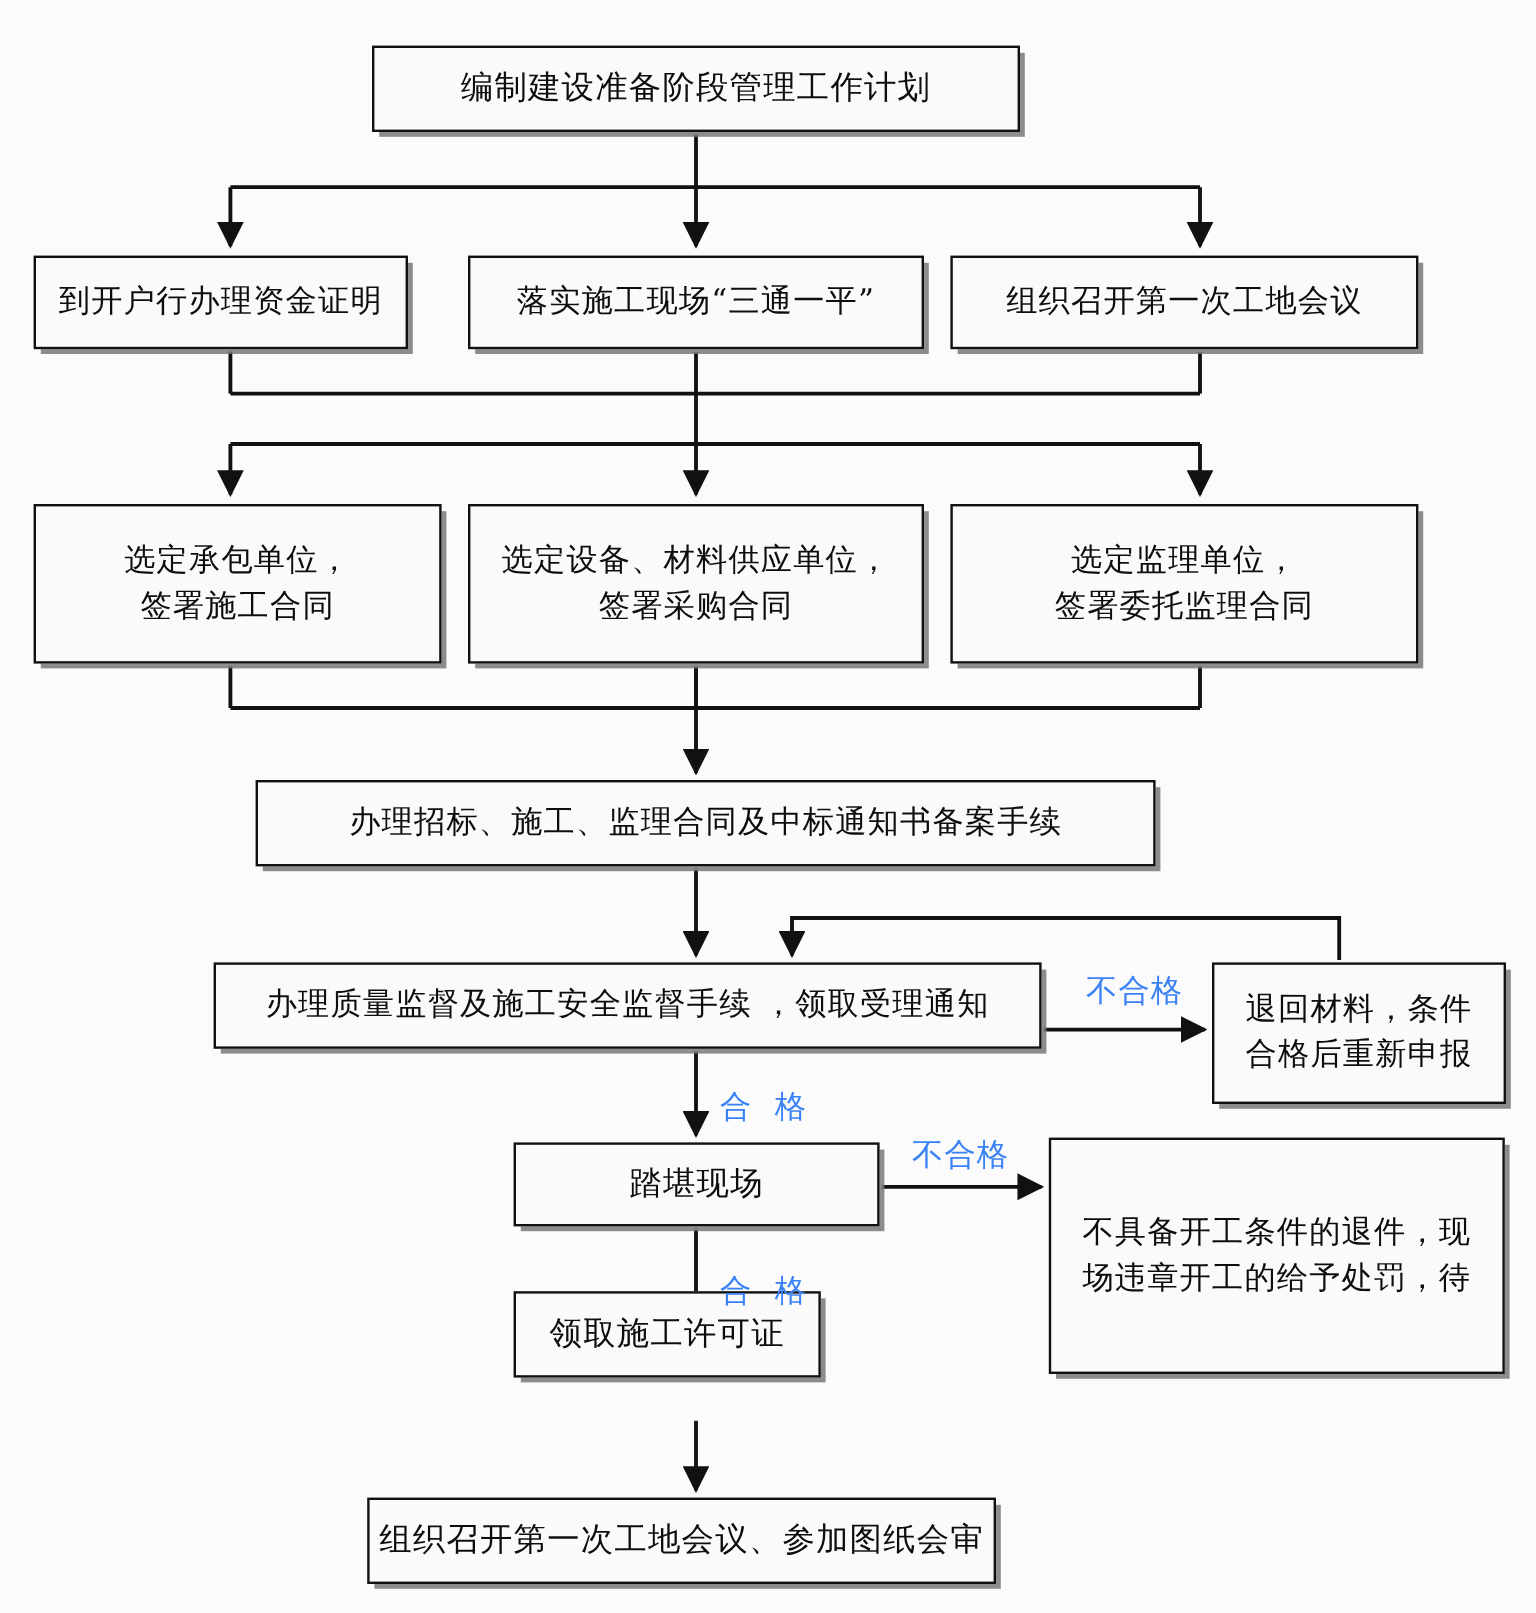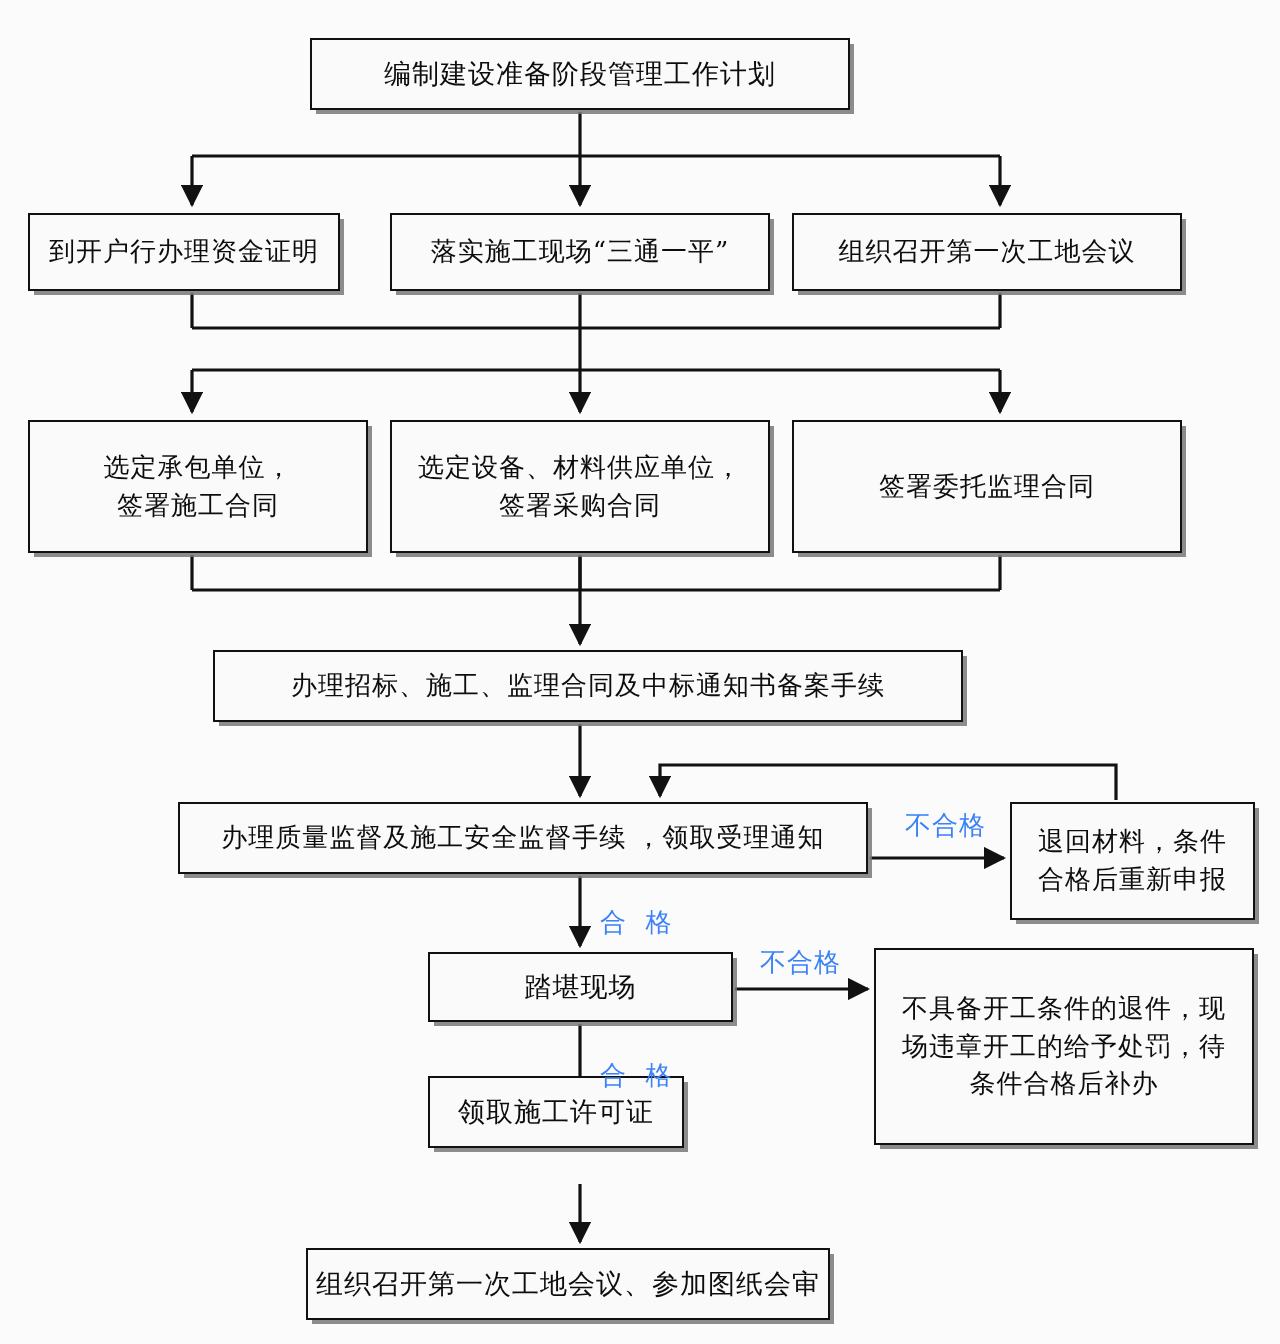--- a/index.html
+++ b/index.html
@@ -121,20 +121,21 @@
     <span class="ln">选定承包单位，</span>
     <span class="ln">签署施工合同</span>
   </div>
 
   <div class="node" style="left:390px; top:420px; width:380px; height:133px; font-size:26px;">
     <span class="ln">选定设备、材料供应单位，</span>
     <span class="ln">签署采购合同</span>
   </div>
 
   <div class="node" style="left:792px; top:420px; width:390px; height:133px; font-size:26px;">
+    <span class="ln">选定监理单位，</span>
     <span class="ln">签署委托监理合同</span>
   </div>
 
   <div class="node" style="left:213px; top:650px; width:750px; height:72px; font-size:26px;">
     <span class="ln">办理招标、施工、监理合同及中标通知书备案手续</span>
   </div>
 
   <div class="node" style="left:178px; top:802px; width:690px; height:72px; font-size:26px;">
     <span class="ln">办理质量监督及施工安全监督手续 ，领取受理通知</span>
   </div>
@@ -144,21 +145,20 @@
     <span class="ln">合格后重新申报</span>
   </div>
 
   <div class="node" style="left:428px; top:952px; width:305px; height:70px; font-size:27px;">
     <span class="ln">踏堪现场</span>
   </div>
 
   <div class="node" style="left:874px; top:948px; width:380px; height:197px; font-size:26px;">
     <span class="ln">不具备开工条件的退件，现</span>
     <span class="ln">场违章开工的给予处罚，待</span>
-    <span class="ln">条件合格后补办</span>
   </div>
 
   <div class="node" style="left:428px; top:1076px; width:256px; height:72px; font-size:27px;">
     <span class="ln">领取施工许可证</span>
   </div>
 
   <div class="node" style="left:278px; top:1248px; width:524px; height:72px; font-size:27px;margin-left:28px;">
     <span class="ln">组织召开第一次工地会议、参加图纸会审</span>
   </div>
 

